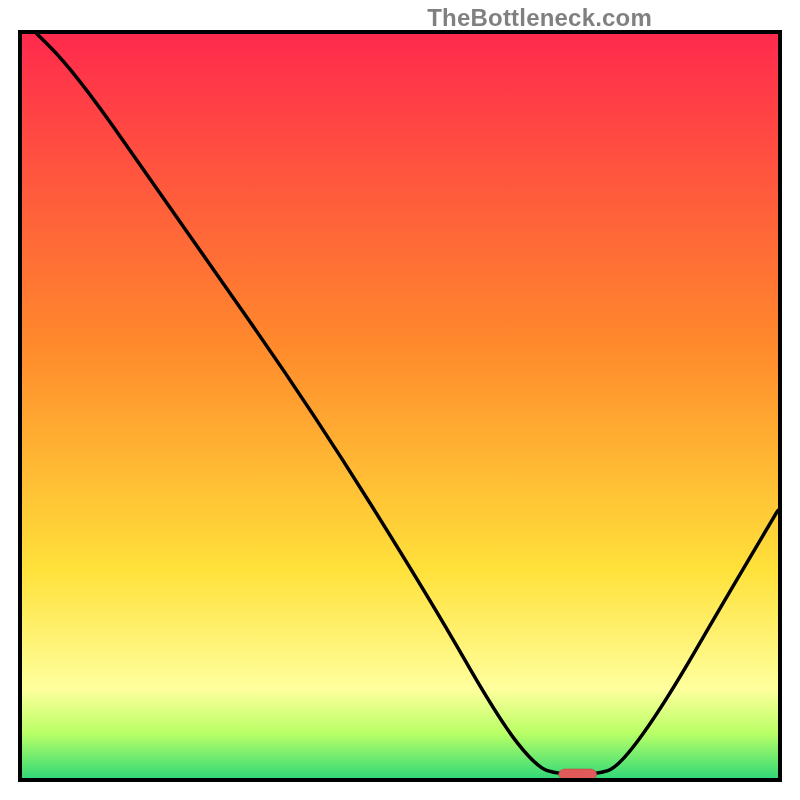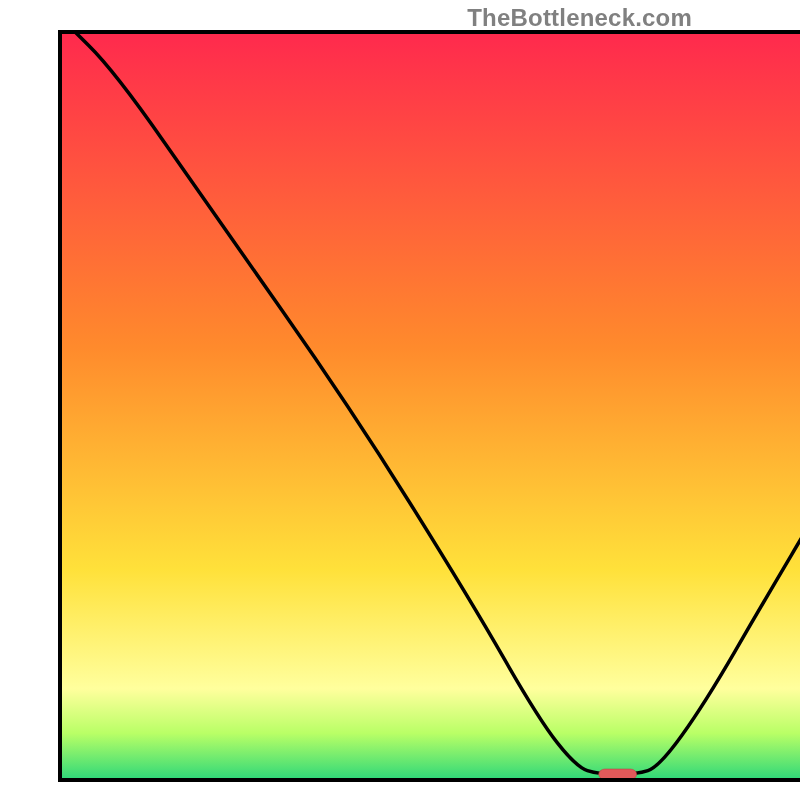--- a/index.html
+++ b/index.html
@@ -7,21 +7,20 @@
     padding: 0;
     width: 800px;
     height: 800px;
     background: #ffffff;
     overflow: hidden;
   }
   .frame {
     position: relative;
     width: 672px;
     height: 800px;
-    margin-left: 40px;
   }
   .plot-border {
     position: absolute;
     left: 18px;
     top: 30px;
     width: 764px;
     height: 752px;
     border: 4px solid #000000;
     box-sizing: border-box;
     overflow: hidden;

